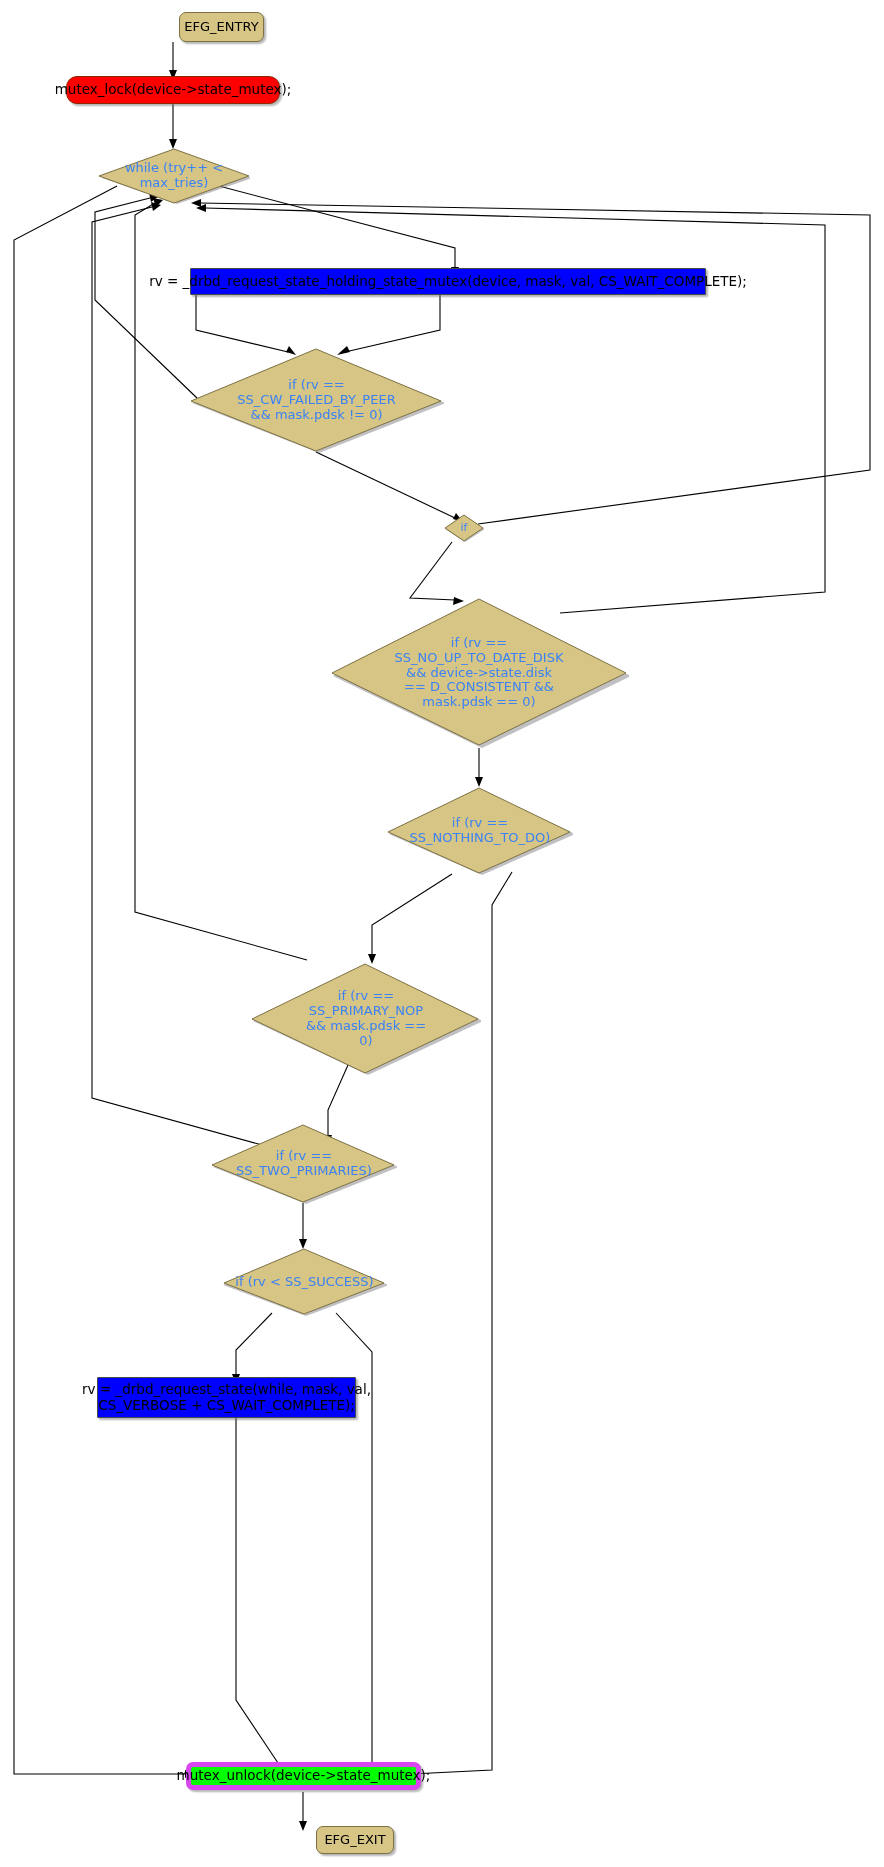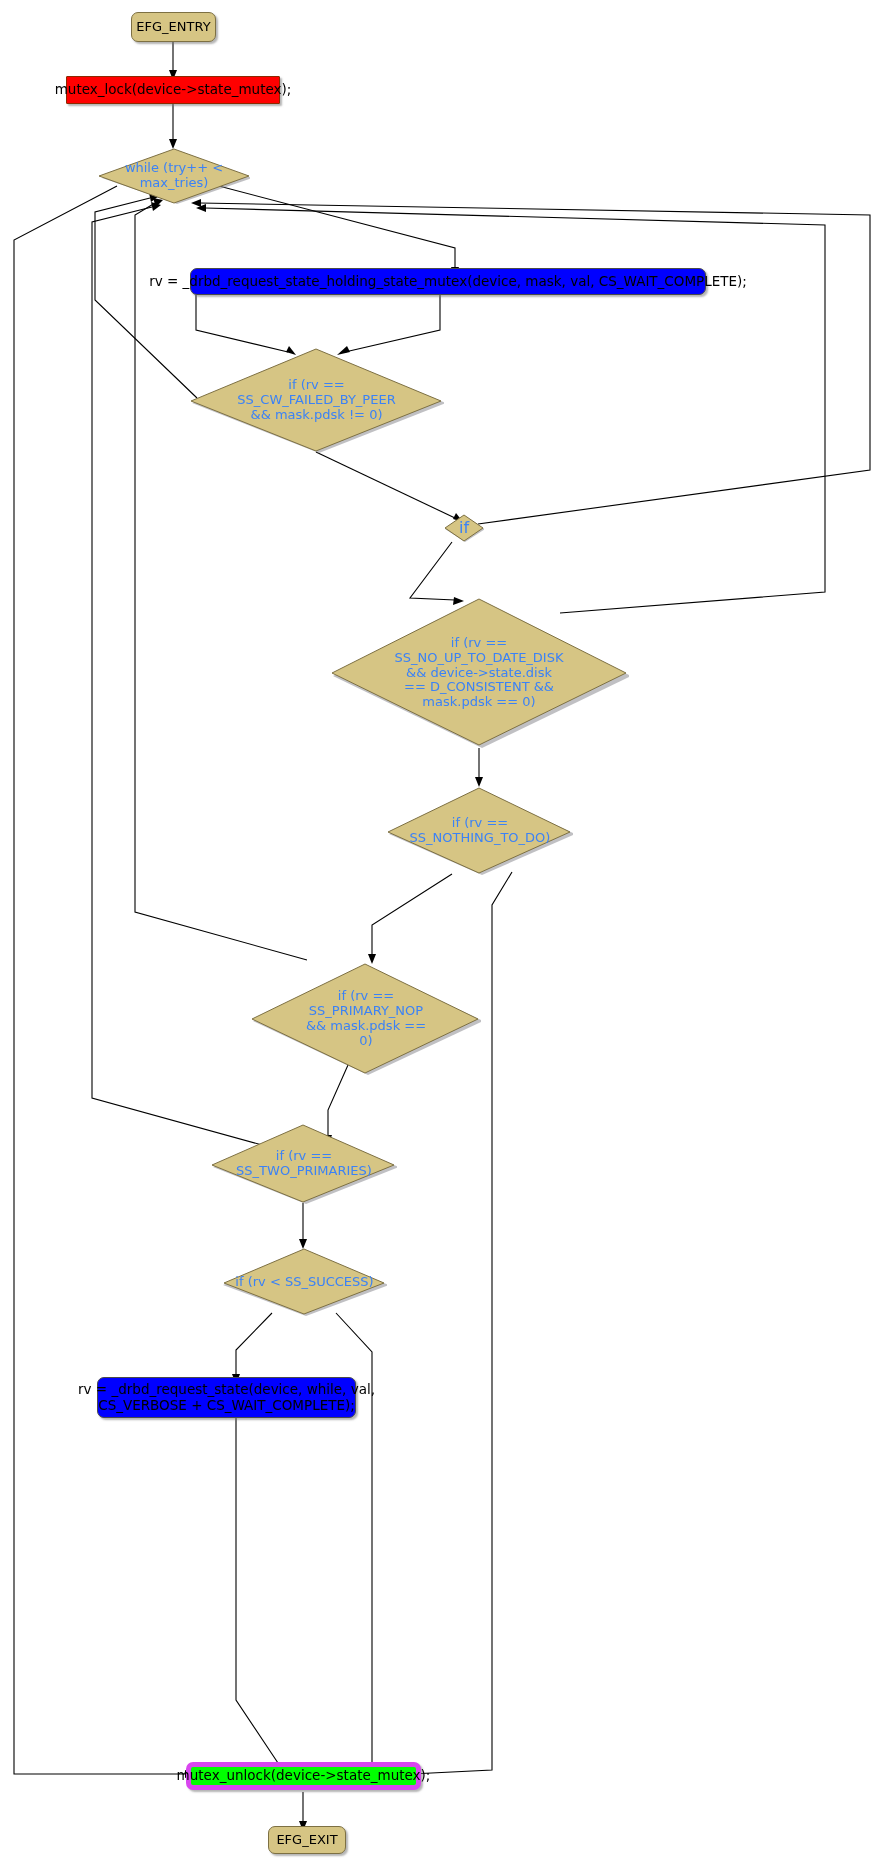--- a/index.html
+++ b/index.html
@@ -36,34 +36,35 @@
     white-space: pre;
     color: #000000;
   }
   
   .node.terminal {
     background: #d6c584;
     border: 1px solid #7d7043;
     border-radius: 7px;
     box-shadow: 2px 2px 2px rgba(120,120,120,0.55);
     font-size: 13px;
+    margin-left: 48px;
   }
   
   .node.stmt-red {
     background: #ff0000;
     border: 1px solid #8b2a00;
-    border-radius: 1px;
+    border-radius: 11px;
     box-shadow: 2px 2px 2px rgba(120,120,120,0.55);
     font-size: 13.5px;
   }
   
   .node.stmt-blue {
     background: #0000ff;
     border: 1px solid #4a4a4a;
-    border-radius: 7px;
+    border-radius: 1px;
     box-shadow: 2px 2px 2px rgba(120,120,120,0.55);
     font-size: 13.5px;
   }
   
   .node.stmt-green {
     background: #00ff00;
     border: 5px solid #d946ef;
     border-radius: 7px;
     box-shadow: 2px 2px 2px rgba(120,120,120,0.55);
     font-size: 13.5px;
@@ -200,21 +201,21 @@
     <div class="dia-label">if (rv ==
 SS_CW_FAILED_BY_PEER
 &amp;&amp; mask.pdsk != 0)</div>
   </div>
 
   <div class="node decision" style="left:444px; top:514px; width:40px; height:28px;">
     <svg class="dia-shape" viewBox="0 0 40 28" preserveAspectRatio="none">
       <polygon class="shadow-poly" points="21,3 41,15 21,28 1,15"></polygon>
       <polygon class="dia-poly" points="20,1 39,14 20,27 1,14"></polygon>
     </svg>
-    <div class="dia-label" style="font-size:16px;">if</div>
+    <div class="dia-label" style="font-size:11px;">if</div>
   </div>
 
   <div class="node decision" style="left:329px; top:598px; width:300px; height:150px;">
     <svg class="dia-shape" viewBox="0 0 300 150" preserveAspectRatio="none">
       <polygon class="shadow-poly" points="153,4 302,78 153,150 4,78"></polygon>
       <polygon class="dia-poly" points="150,1 297,75 150,147 3,75"></polygon>
     </svg>
     <div class="dia-label">if (rv ==
 SS_NO_UP_TO_DATE_DISK
 &amp;&amp; device-&gt;state.disk
@@ -253,21 +254,21 @@
 
   <div class="node decision" style="left:222px; top:1248px; width:165px; height:68px;justify-content:center;">
     <svg class="dia-shape" viewBox="0 0 165 68" preserveAspectRatio="none">
       <polygon class="shadow-poly" points="84,4 167,37 84,68 1,37"></polygon>
       <polygon class="dia-poly" points="82,1 162,35 82,66 2,35"></polygon>
     </svg>
     <div class="dia-label">if (rv &lt; SS_SUCCESS)</div>
   </div>
 
   <div class="node stmt-blue" style="left:97px; top:1377px; width:259px; height:41px;">
-    <span>rv = _drbd_request_state(device, while, val,
+    <span>rv = _drbd_request_state(while, mask, val,
 CS_VERBOSE + CS_WAIT_COMPLETE);</span>
   </div>
 
   <div class="node stmt-green" style="left:186px; top:1762px; width:235px; height:28px;">
     <span>mutex_unlock(device-&gt;state_mutex);</span>
   </div>
 
   <div class="node terminal" style="left:268px; top:1826px; width:78px; height:28px;">
     <span>EFG_EXIT</span>
   </div>

